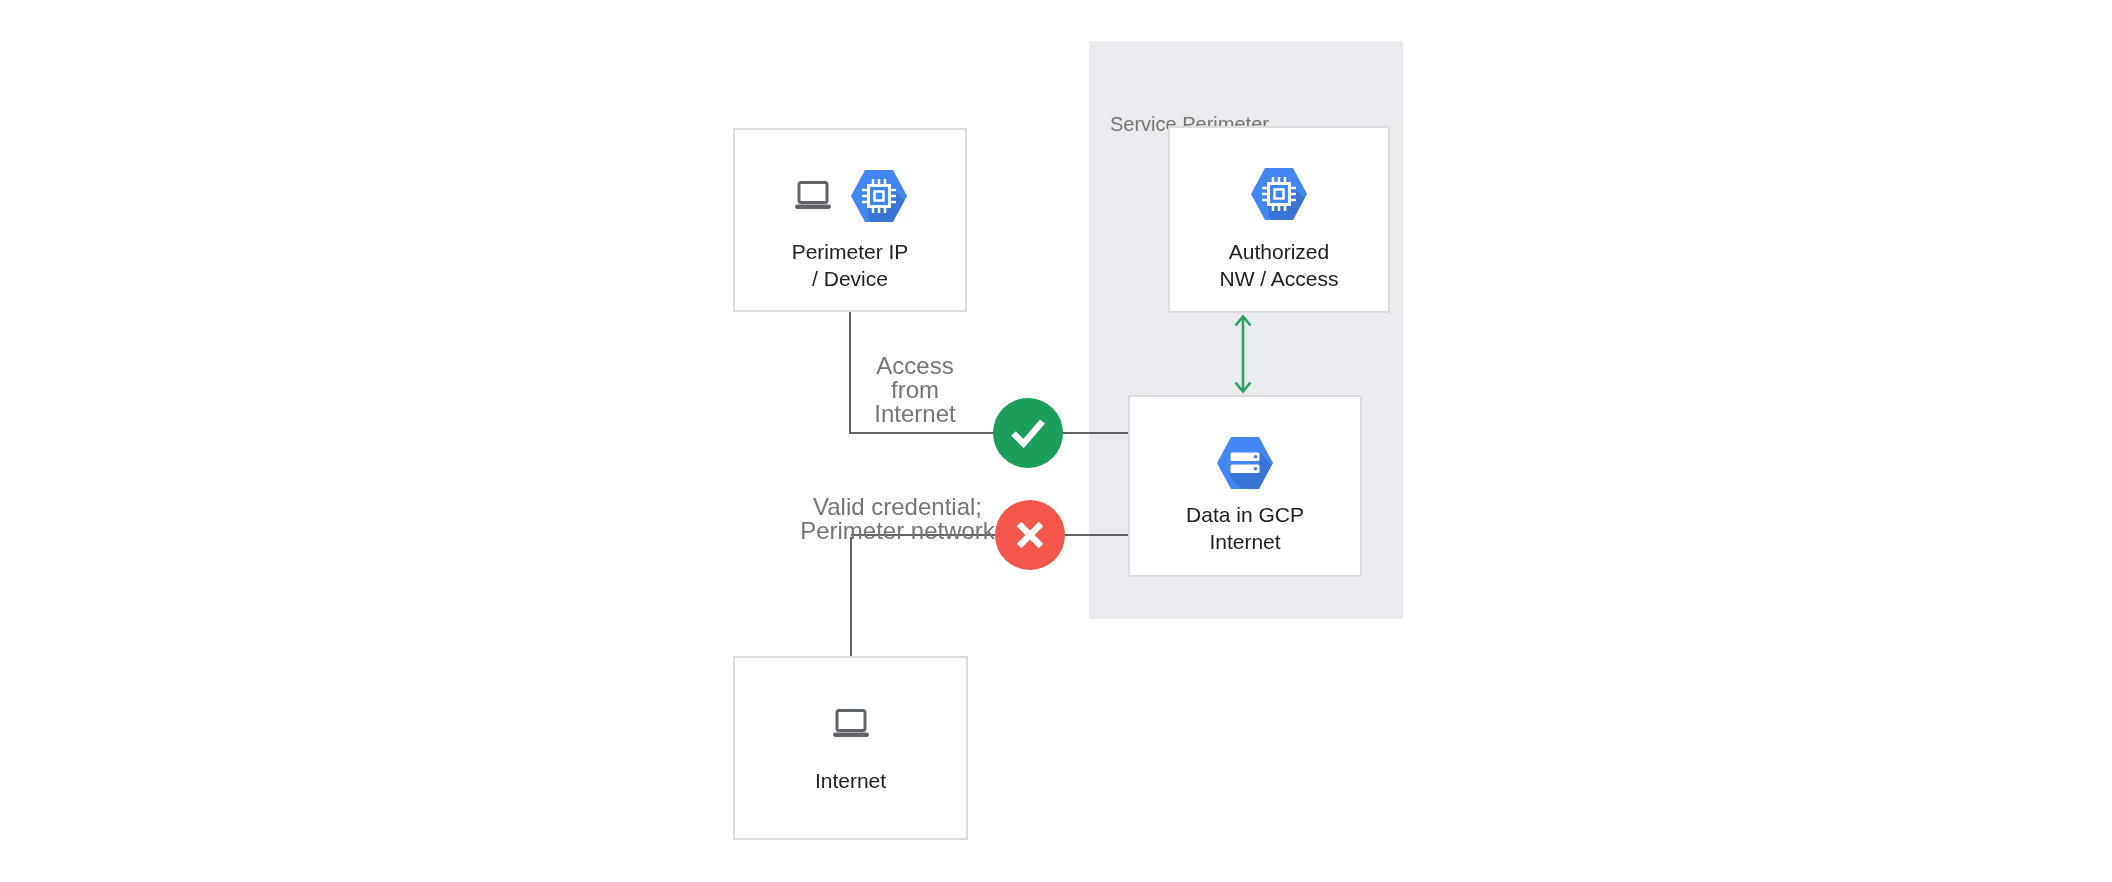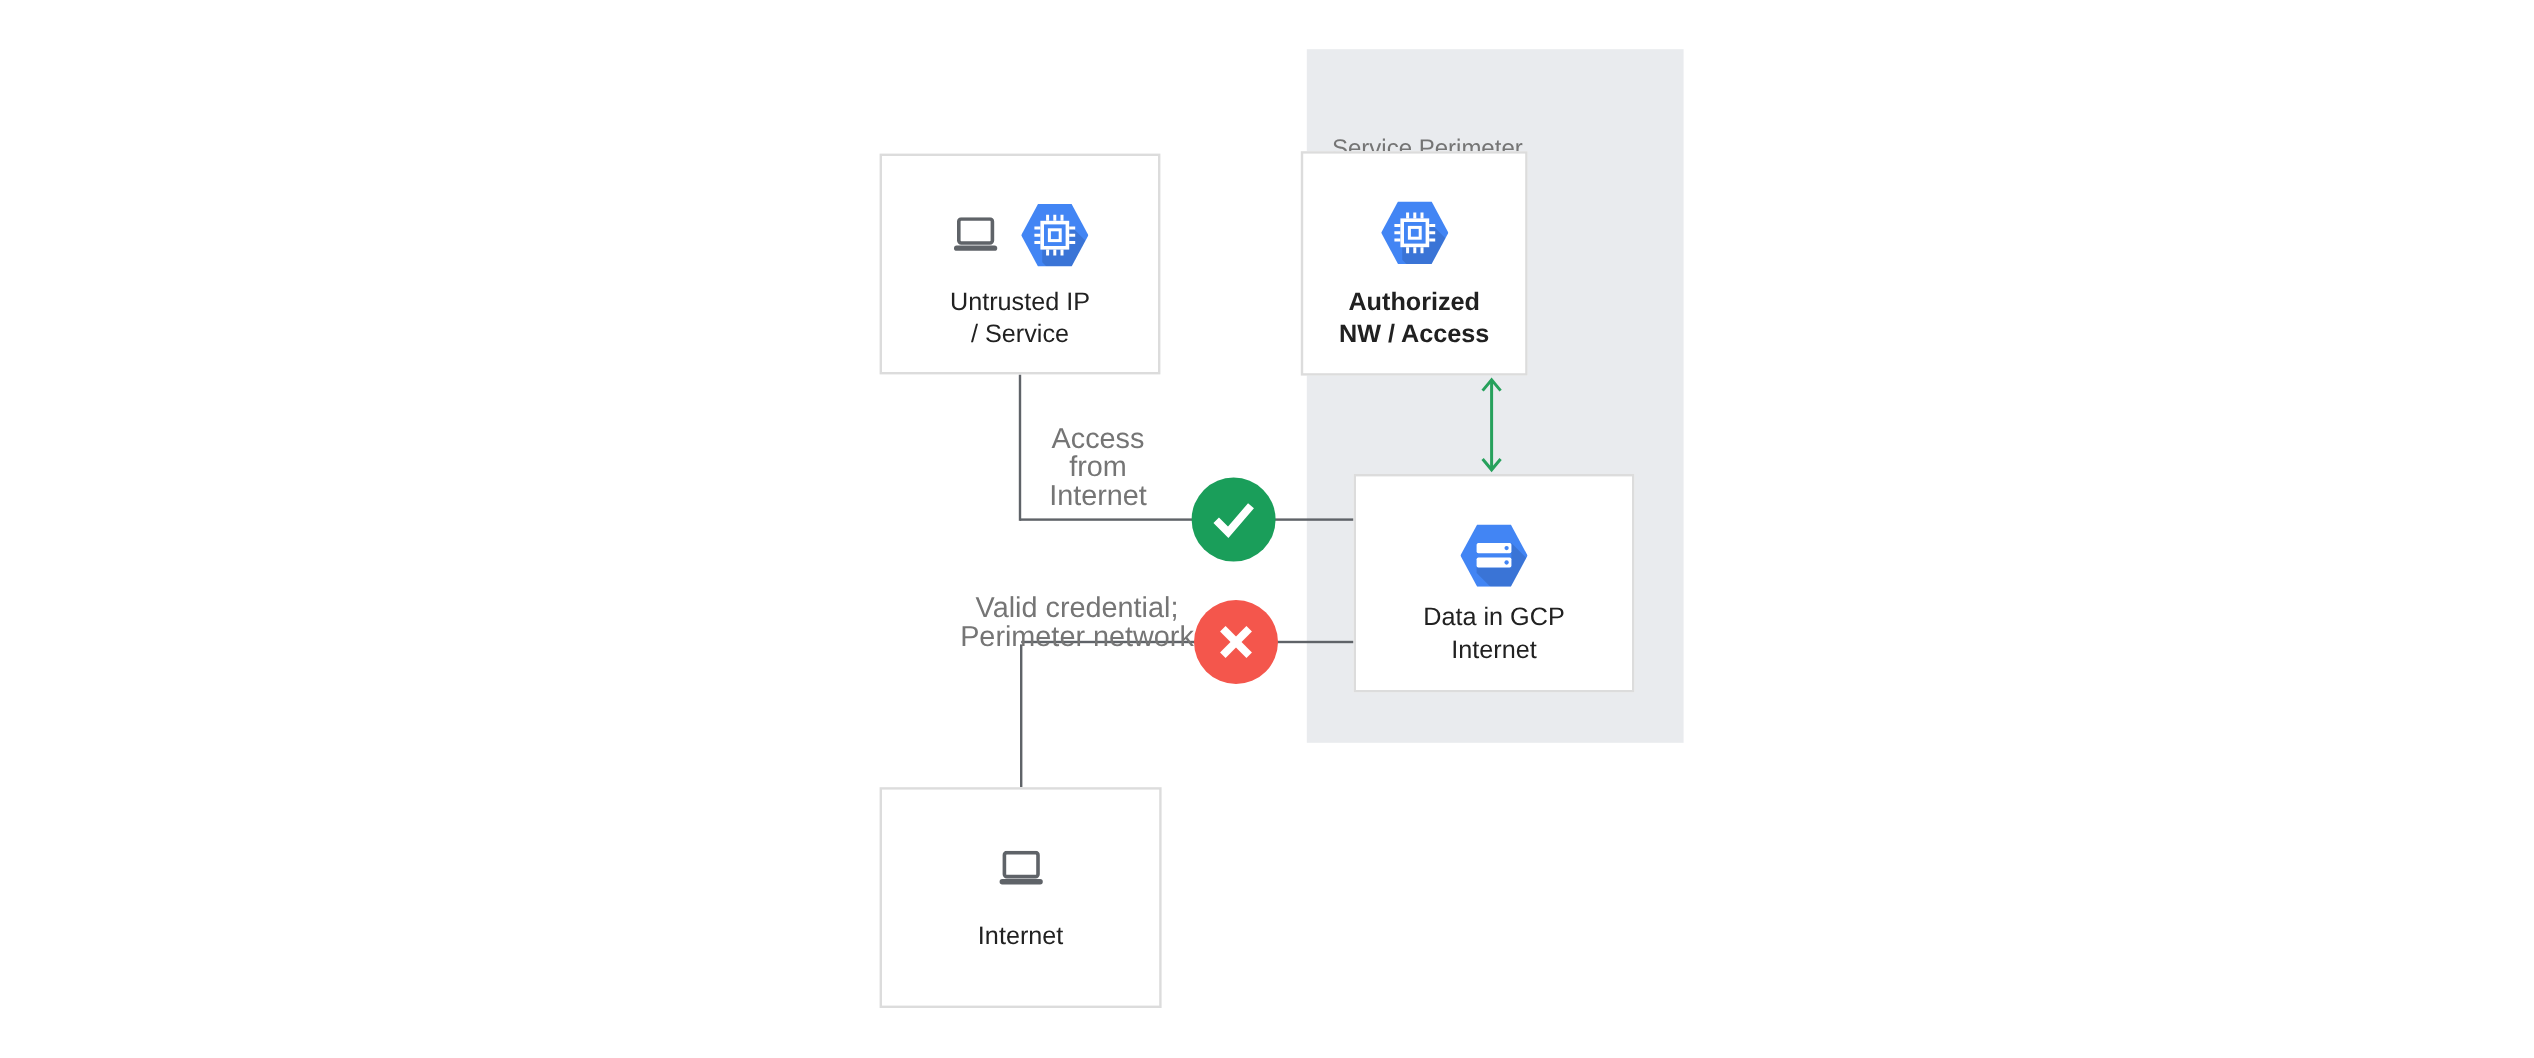--- a/index.html
+++ b/index.html
@@ -29,21 +29,21 @@
   .line-v2 { left: 850px; top: 537px; width: 2px; height: 119px; }
   .line-h2 { left: 851px; top: 534px; width: 277px; height: 2px; }
 
   
   .node {
     position: absolute; background: var(--box_bg, #ffffff);
     border: 2px solid var(--box_border, #dcdcdc);
     box-sizing: border-box; z-index: 3;
   }
   .node-authorized-ip { left: 733px; top: 128px; width: 234px; height: 184px; }
-  .node-authorized-nw { left: 1084px; top: 126px; width: 189px; height: 187px; font-weight: bold; }
+  .node-authorized-nw { left: 1168px; top: 126px; width: 222px; height: 187px; }
   .node-data-gcp      { left: 1128px; top: 395px; width: 234px; height: 182px; padding-left: 48px; }
   .node-internet      { left: 733px; top: 656px; width: 235px; height: 184px; }
 
   .node-icons {
     position: absolute; left: 0; right: 0; top: 39px; height: 54px;
     display: flex; justify-content: center; align-items: center; gap: 19px;
   }
   .node-label {
     position: absolute; left: 0; right: 0; bottom: 18px;
     text-align: center; font-size: 21px; line-height: 27px;
@@ -155,22 +155,22 @@
   <div class="node node-authorized-ip">
     <div class="node-icons">
       <svg class="laptop-icon-svg" viewBox="0 0 38 30">
           <use href="#sym-laptop"></use>
         </svg>
       <svg class="hex-icon" viewBox="0 0 56 52">
           <use href="#sym-hex-chip"></use>
         </svg>
     </div>
     <div class="node-label">
-      <div>Untrusted IP</div>
-      <div>/ Service</div>
+      <div>Perimeter IP</div>
+      <div>/ Device</div>
     </div>
   </div>
 
   <div class="node node-authorized-nw">
     <div class="node-icons">
       <svg class="hex-icon" viewBox="0 0 56 52">
           <use href="#sym-hex-chip"></use>
         </svg>
     </div>
     <div class="node-label">

